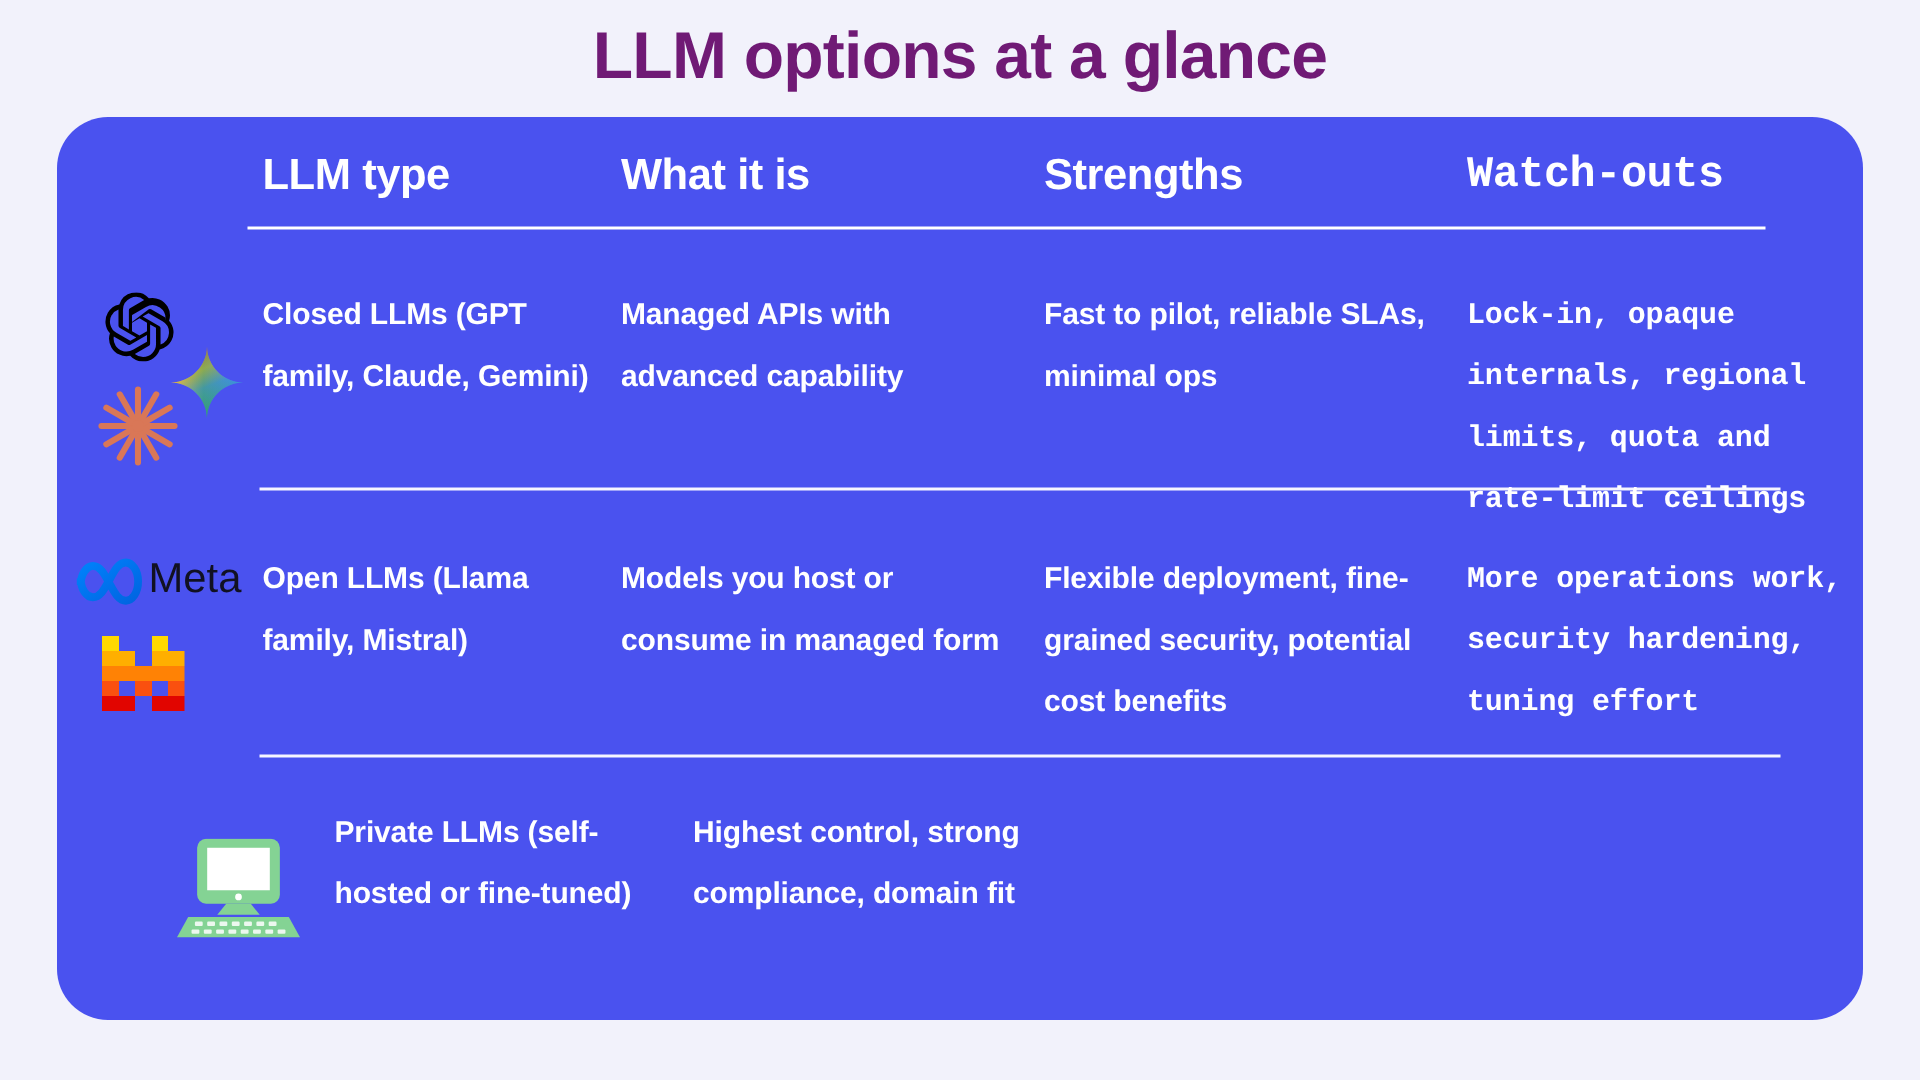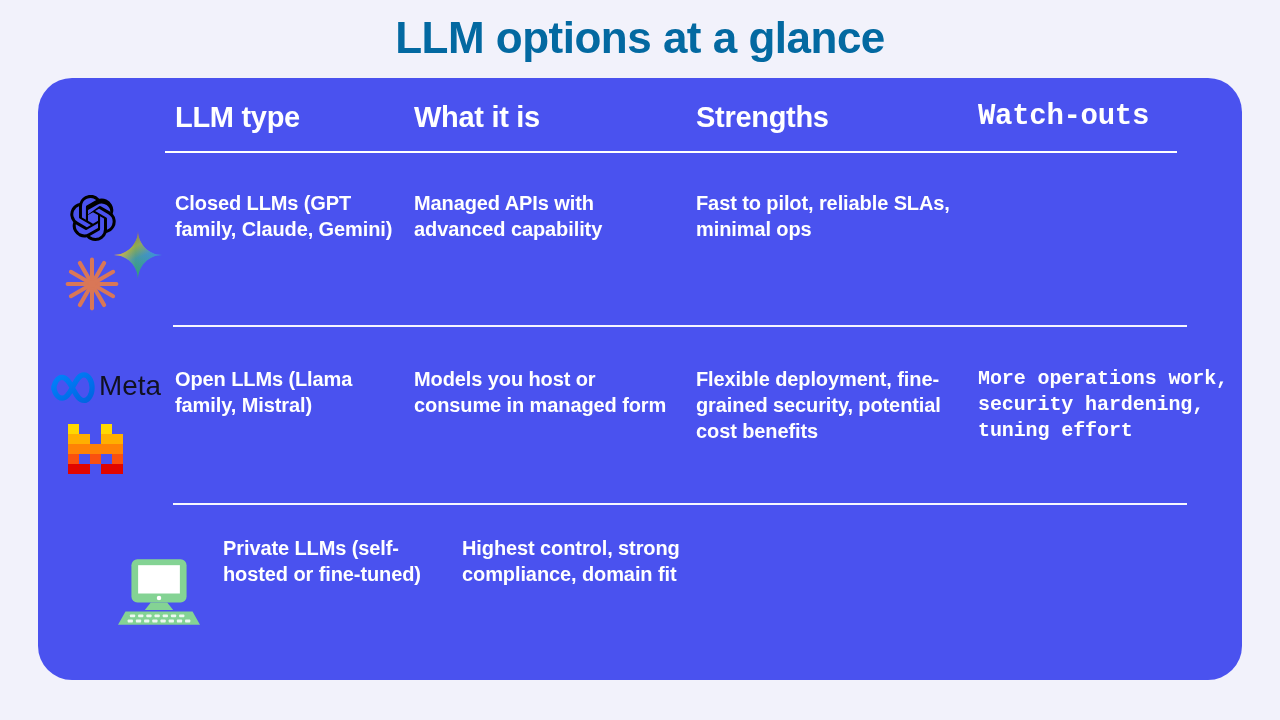--- a/index.html
+++ b/index.html
@@ -25,21 +25,21 @@
   
   .page-title {
     position: absolute;
     top: 10px;
     left: 0;
     width: 1280px;
     text-align: center;
     font-size: 44px;
     font-weight: 700;
     letter-spacing: -0.5px;
-    color: #0369a1;
+    color: #701a75;
     line-height: 56px;
   }
 
   
   .card {
     position: absolute;
     left: 38px;
     top: 78px;
     width: 1204px;
     height: 602px;
@@ -99,21 +99,21 @@
   .divider-2 { top: 425px; }
 
   .body-row-1 { top: 112px; }
   .body-row-2 { top: 288px; }
   .body-row-3 { top: 457px; padding-left: 48px; }
 
   .cell {
     color: #ffffff;
     font-size: 20px;
     font-weight: 700;
-    line-height: 26px;
+    line-height: 41px;
     letter-spacing: -0.1px;
     padding-right: 18px;
   }
   .cell.tight { padding-right: 14px; }
 
   
   .icon-stack {
     position: relative;
     width: 137px;
     height: 150px;
@@ -229,20 +229,21 @@
                   <line x1="50" y1="50" x2="86.4" y2="71"></line>
                 </g>
                 <circle cx="50" cy="50" r="7" fill="#d97757"></circle>
               </svg>
             </span>
           </div>
         </div>
         <div class="col-type cell">Closed LLMs (GPT family, Claude, Gemini)</div>
         <div class="col-what cell">Managed APIs with advanced capability</div>
         <div class="col-str cell">Fast to pilot, reliable SLAs, minimal ops</div>
+        <div class="col-watch cell tight">Lock-in, opaque internals, regional limits, quota and rate-limit ceilings</div>
       </div>
 
       <div class="divider divider-1"></div>
 
       <div class="row body-row-2">
         <div class="col-icon">
           <div class="icon-stack">
             <span class="meta-icon">
               <svg viewBox="0 0 200 62" width="116" height="36" aria-hidden="true">
                 <defs>

